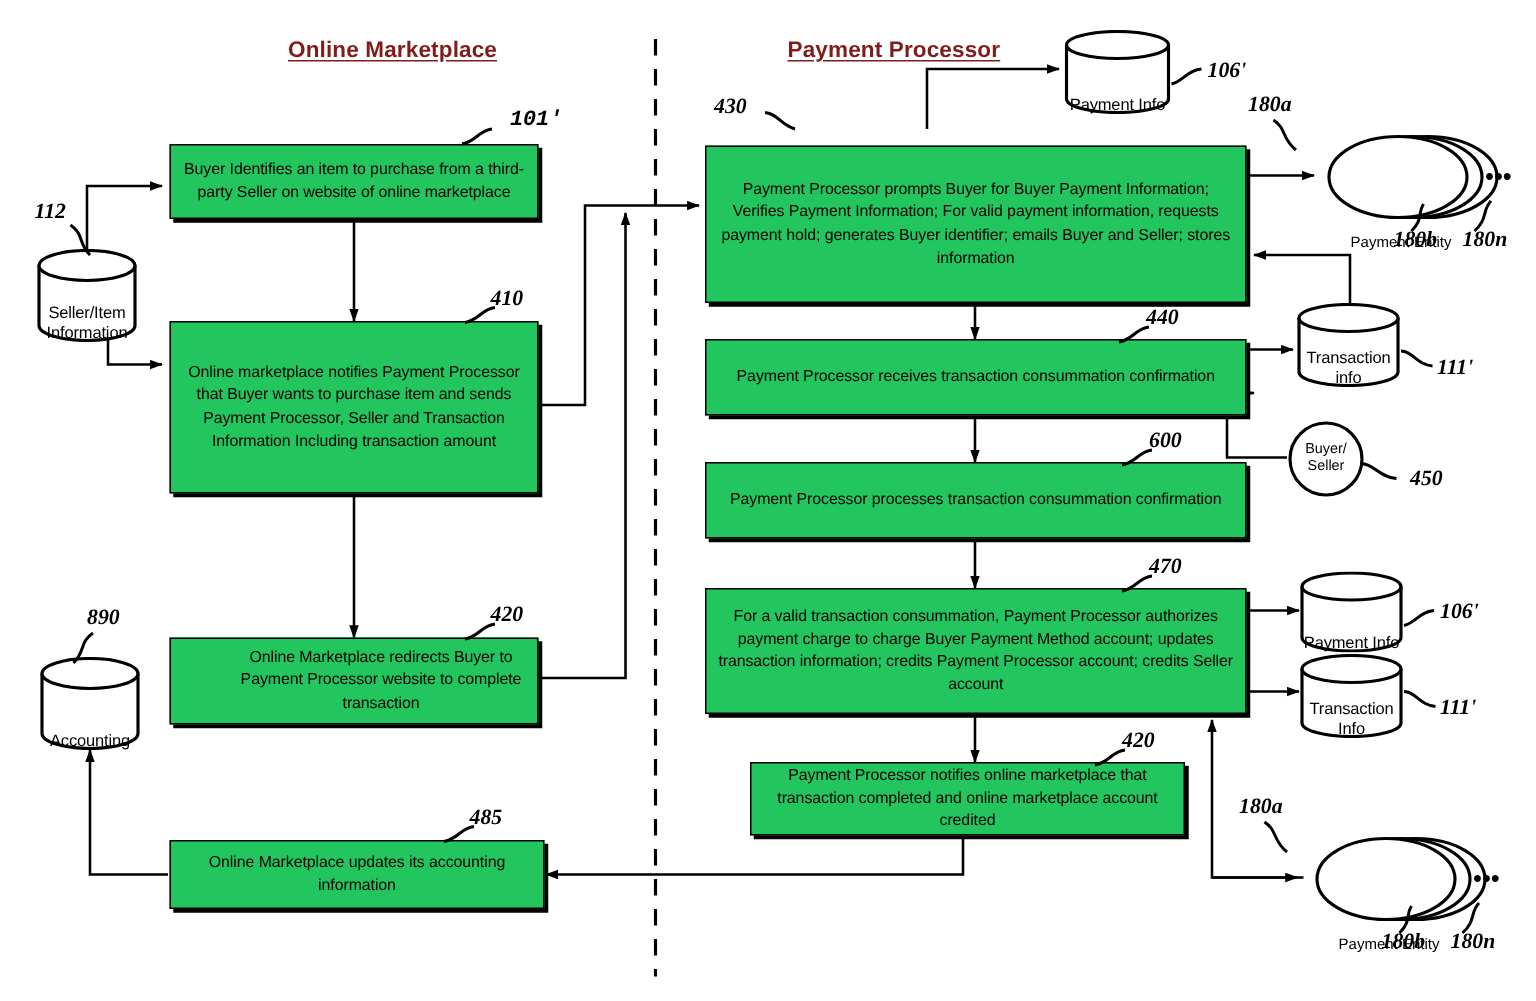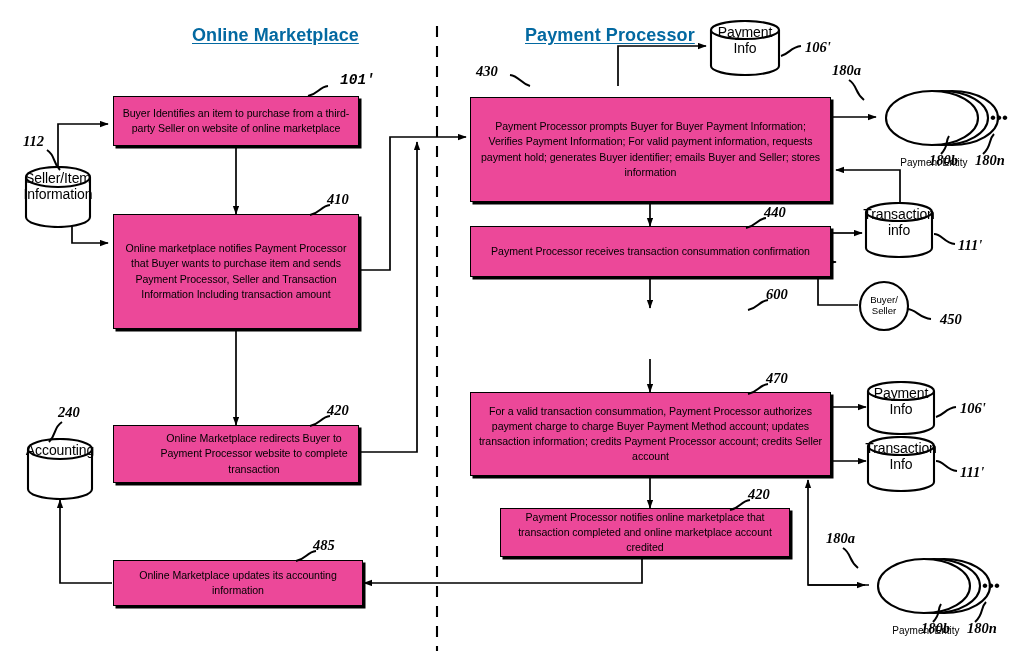--- a/index.html
+++ b/index.html
@@ -1,36 +1,36 @@
 <!DOCTYPE html>
 <html><head>
 <meta charset="utf-8">
 <style>
   html,body{margin:0;padding:0;background:#ffffff;}
   body{width:1024px;height:667px;overflow:hidden;font-family:"Liberation Sans",sans-serif;}
   #stage{position:relative;width:1024px;height:667px;background:#fff;}
   svg#wires{position:absolute;left:0;top:0;width:1024px;height:667px;}
 
-  .hdr{position:absolute;font-size:18px;font-weight:600;color:#0369a1;
+  .hdr{position:absolute;font-size:15px;font-weight:600;color:#7f1d1d;
        text-decoration:underline;text-underline-offset:2px;letter-spacing:.1px;
        white-space:nowrap;}
 
   .pbox{position:absolute;box-sizing:border-box;border:1.6px solid #000;
-        background:#ec4899;display:flex;align-items:center;justify-content:center;
+        background:#22c55e;display:flex;align-items:center;justify-content:center;
         box-shadow:2.5px 2.5px 0 0 #000;}
   .pbox .txt{font-size:10.6px;line-height:1.42;color:#000;text-align:center;
              padding:2px 6px;letter-spacing:-.05px;}
 
   .ref{position:absolute;font-size:14.5px;font-style:italic;font-weight:700;
        font-family:"Liberation Serif",serif;color:#000;white-space:nowrap;}
 
   .cyl{position:absolute;}
   .cyl .lbl{position:absolute;left:0;right:0;top:0;bottom:0;display:flex;
-            flex-direction:column;align-items:center;justify-content:flex-start;
-            font-size:14px;line-height:1.12;color:#000;text-align:center;
+            flex-direction:column;align-items:center;justify-content:flex-end;
+            font-size:11px;line-height:1.12;color:#000;text-align:center;
             padding-top:5px;letter-spacing:-.1px;}
 
   .circ{position:absolute;}
   .circ .lbl{position:absolute;left:0;right:0;top:0;bottom:0;display:flex;
              flex-direction:column;align-items:center;justify-content:center;
              font-size:9.6px;line-height:1.1;color:#000;text-align:center;}
 
   .ents{position:absolute;}
   .ents .lbl{position:absolute;font-size:10px;color:#000;white-space:nowrap;
              left:12px;top:50%;transform:translateY(-50%);width:104px;text-align:center;margin-top:44px;}
@@ -122,20 +122,23 @@
   <div class="pbox" style="left:470px;top:97px;width:361px;height:105px;">
     <div class="txt">Payment Processor prompts Buyer for Buyer Payment Information; Verifies Payment Information; For valid payment information, requests payment hold; generates Buyer identifier; emails Buyer and Seller; stores information</div>
   </div>
   <div class="ref" style="left:476px;top:63px;">430</div>
 
   <div class="pbox" style="left:470px;top:226px;width:361px;height:51px;">
     <div class="txt">Payment Processor receives transaction consummation confirmation</div>
   </div>
   <div class="ref" style="left:764px;top:204px;">440</div>
 
+  <div class="pbox" style="left:470px;top:308px;width:361px;height:51px;">
+    <div class="txt">Payment Processor processes transaction consummation confirmation</div>
+  </div>
   <div class="ref" style="left:766px;top:286px;">600</div>
 
   <div class="pbox" style="left:470px;top:392px;width:361px;height:84px;">
     <div class="txt">For a valid transaction consummation, Payment Processor authorizes payment charge to charge Buyer Payment Method account; updates transaction information; credits Payment Processor account; credits Seller account</div>
   </div>
   <div class="ref" style="left:766px;top:370px;">470</div>
 
   <div class="pbox" style="left:500px;top:508px;width:290px;height:49px;">
     <div class="txt">Payment Processor notifies online marketplace that transaction completed and online marketplace account credited</div>
   </div>
@@ -158,21 +161,21 @@
 
   <div class="cyl" style="left:26px;top:438px;width:68px;height:62px;">
     <svg width="68" height="62" viewBox="0 0 68 62">
       <path d="M2,11 L2,51 A32,10 0 0,0 66,51 L66,11" fill="#fff" stroke="#000" stroke-width="2.1"></path>
       <ellipse cx="34" cy="11" rx="32" ry="10" fill="#fff" stroke="#000" stroke-width="2.1"></ellipse>
     </svg>
     <div class="lbl">
       <span>Accounting</span>
     </div>
   </div>
-  <div class="ref" style="left:58px;top:404px;">240</div>
+  <div class="ref" style="left:58px;top:404px;">890</div>
   <svg style="position:absolute;left:44px;top:420px;" width="26" height="24">
     <path d="M18,2 C9,8 13,14 5,22" stroke="#000" stroke-width="2" fill="none"></path>
   </svg>
 
   <div class="cyl" style="left:709px;top:20px;width:72px;height:56px;">
     <svg width="72" height="56" viewBox="0 0 72 56">
       <path d="M2,10 L2,46 A34,9 0 0,0 70,46 L70,10" fill="#fff" stroke="#000" stroke-width="2.1"></path>
       <ellipse cx="36" cy="10" rx="34" ry="9" fill="#fff" stroke="#000" stroke-width="2.1"></ellipse>
     </svg>
     <div class="lbl">

